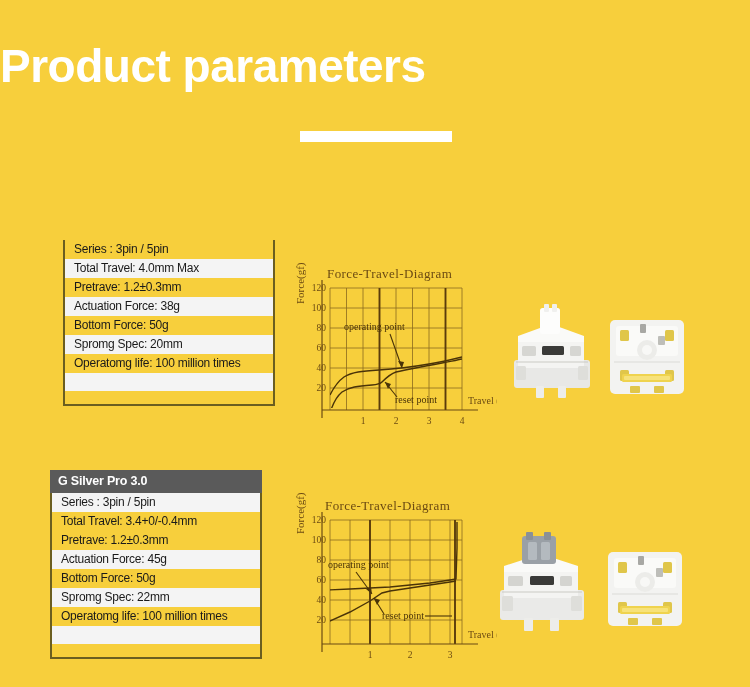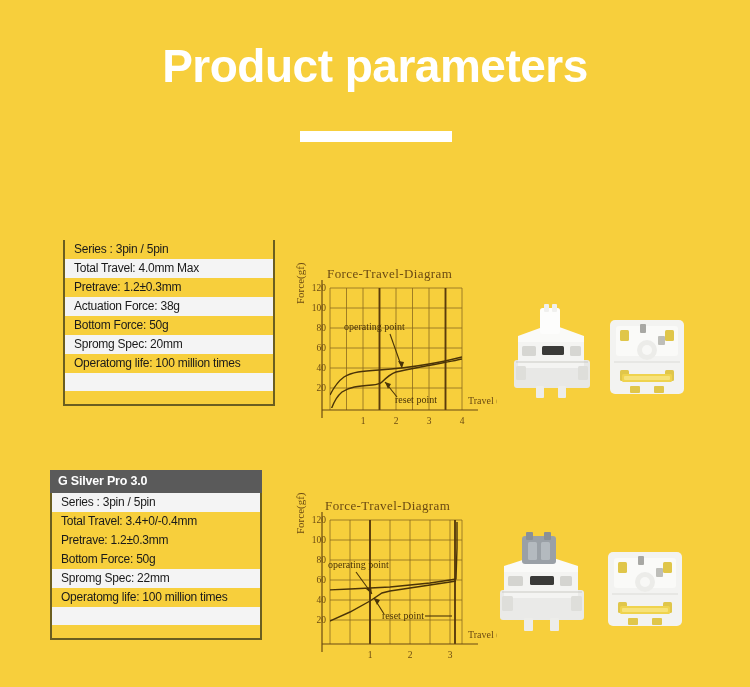--- a/index.html
+++ b/index.html
@@ -6,21 +6,20 @@
   body{
     width:750px;height:687px;
     background:#F7CF3C;
     font-family:"Liberation Sans",sans-serif;
     overflow:hidden;
     position:relative;
   }
   
   .page-title{
     position:absolute;left:0;top:38px;width:750px;
-    text-align:center;
     color:#FFFFFF;
     font-size:46px;
     font-weight:bold;
     letter-spacing:-0.5px;
     line-height:56px;
     white-space:nowrap;
   }
   .title-rule{
     position:absolute;left:300px;top:131px;
     width:152px;height:11px;background:#FFFFFF;
@@ -206,20 +205,21 @@
     </g>
   </svg>
 </div>
 
 <div class="spec-block b2">
   <div class="spec-header">G Silver Pro 3.0</div>
   <div class="spec-body">
     <div class="spec-row plain">Series : 3pin / 5pin</div>
     <div class="spec-row alt">Total Travel: 3.4+0/-0.4mm</div>
     <div class="spec-row alt">Pretrave: 1.2±0.3mm</div>
+    <div class="spec-row plain">Actuation Force: 45g</div>
     <div class="spec-row alt">Bottom Force: 50g</div>
     <div class="spec-row plain">Spromg Spec: 22mm</div>
     <div class="spec-row alt">Operatomg life: 100 million times</div>
     <div class="spec-pad"></div>
     <div class="spec-foot"></div>
   </div>
 </div>
 
 <div class="chart-wrap c2">
   <svg width="205" height="205" viewBox="0 0 205 205" xmlns="http://www.w3.org/2000/svg">

